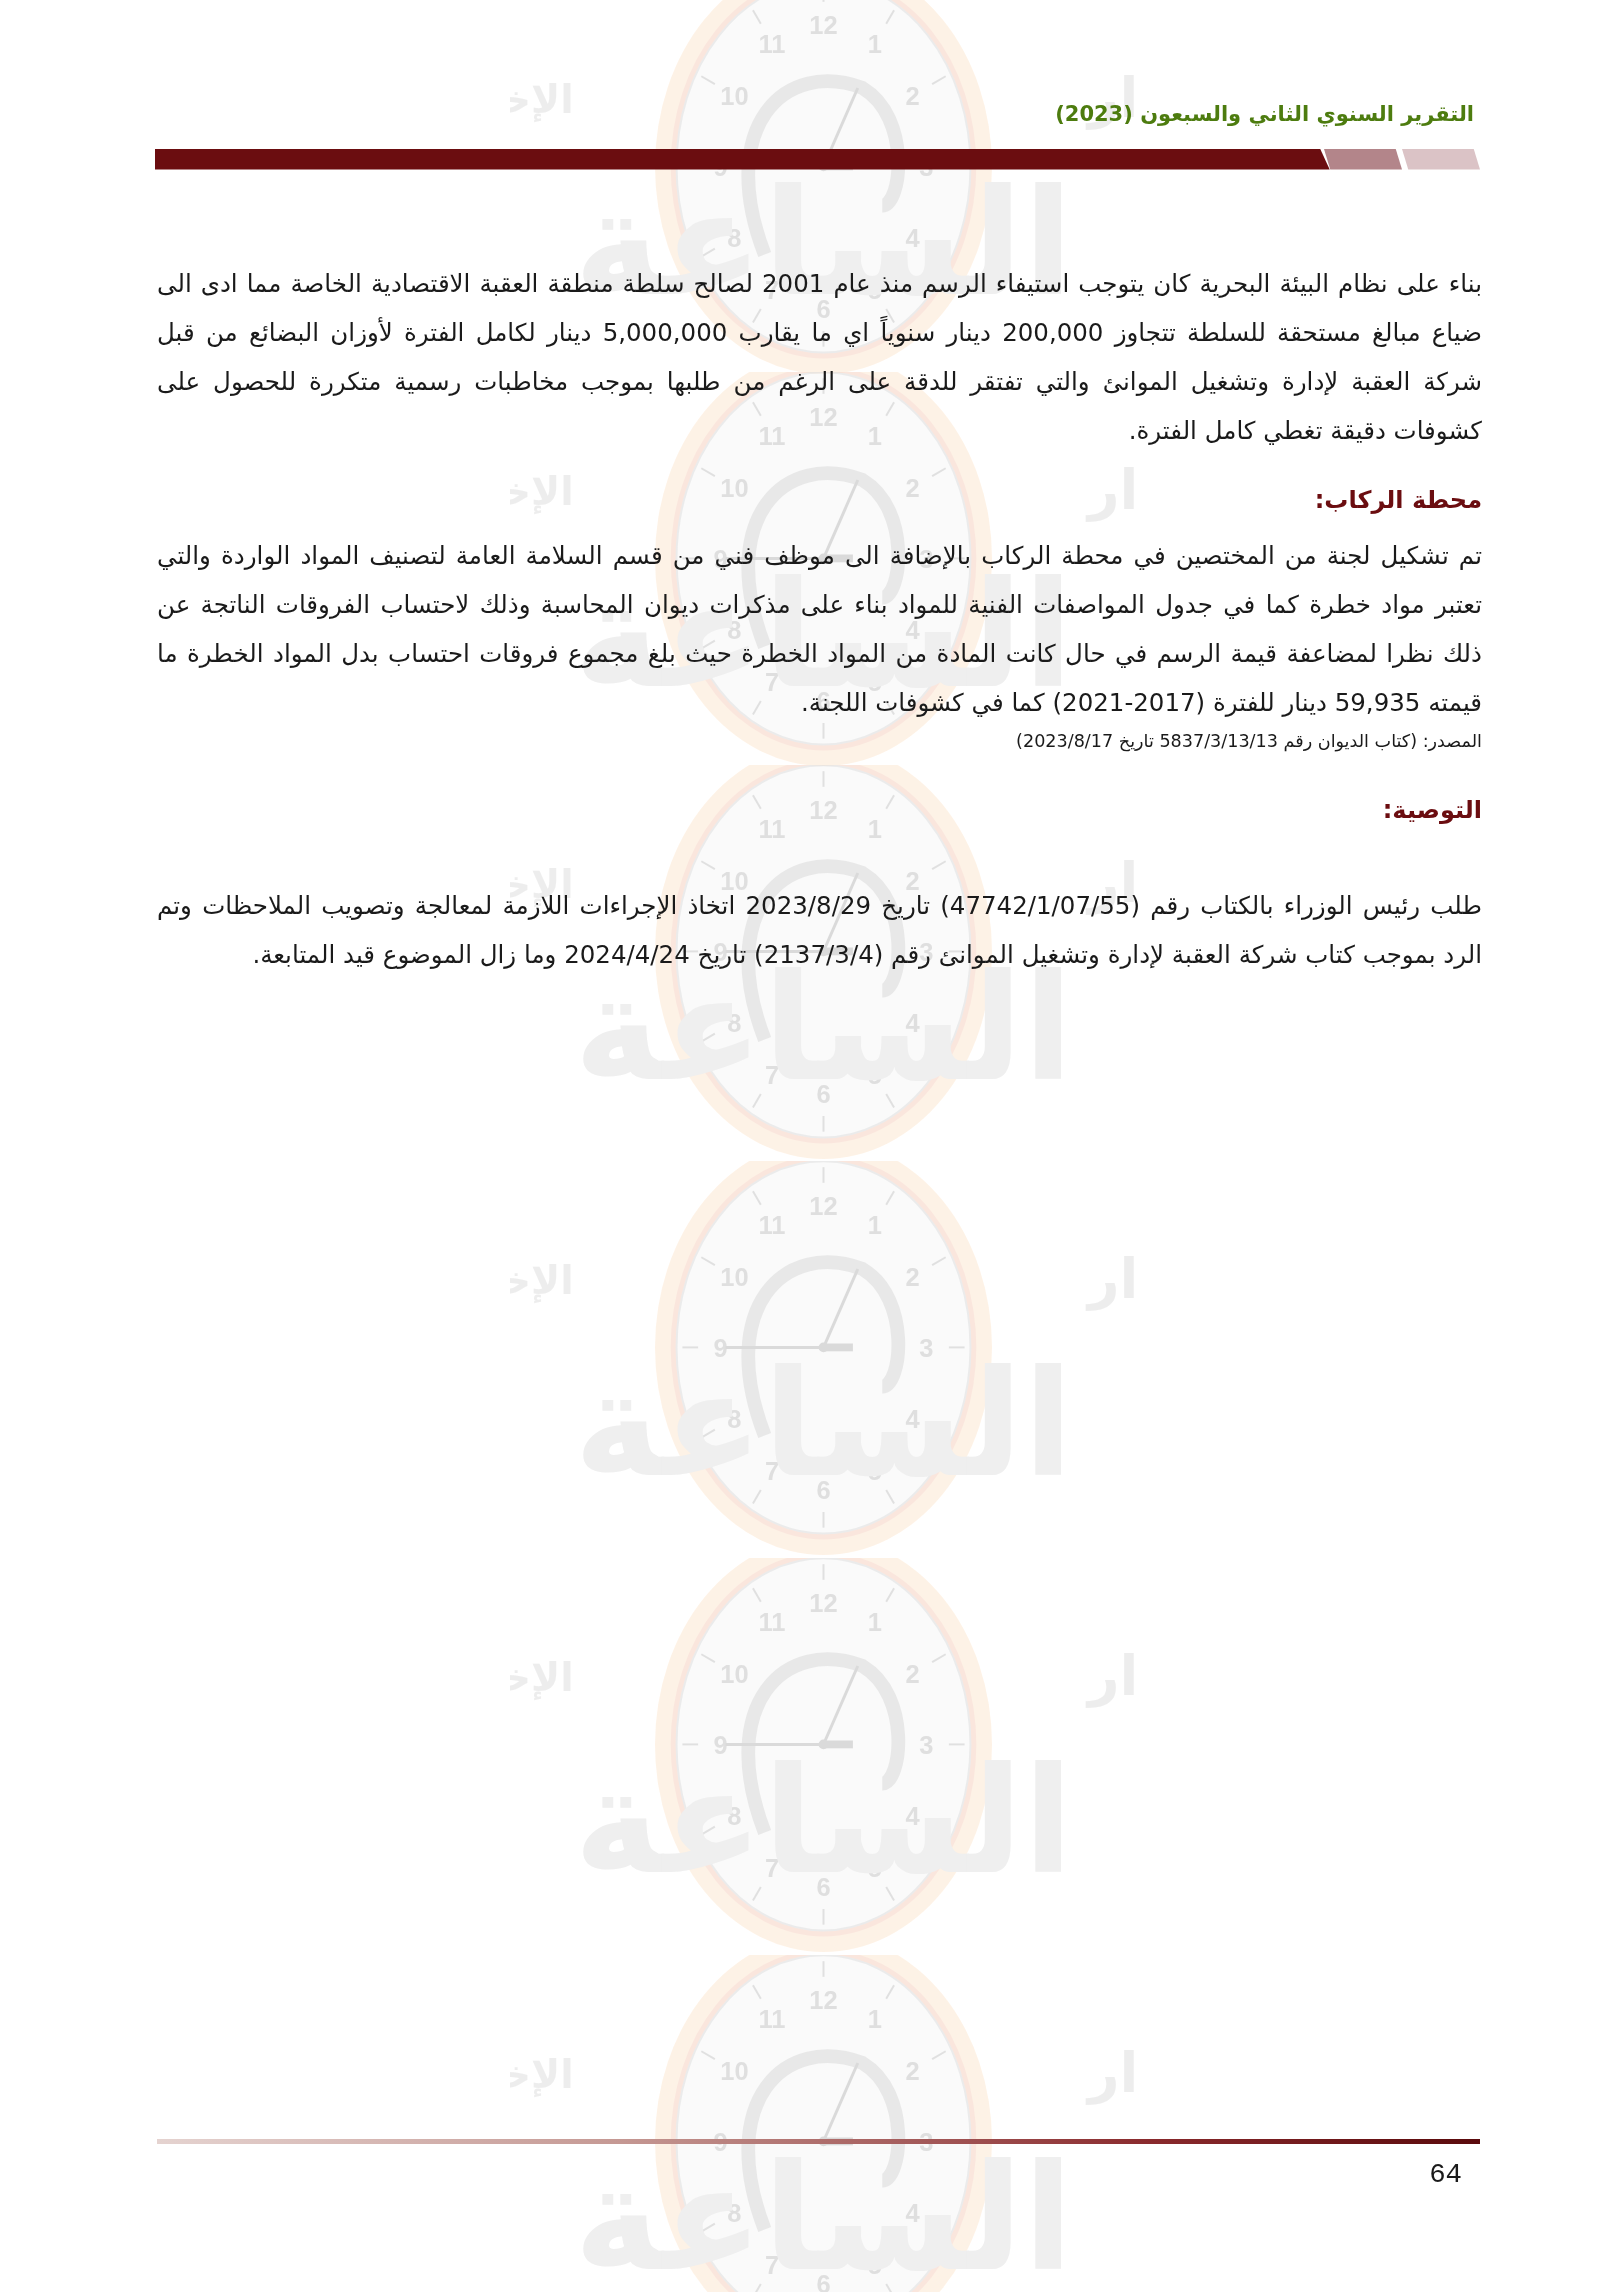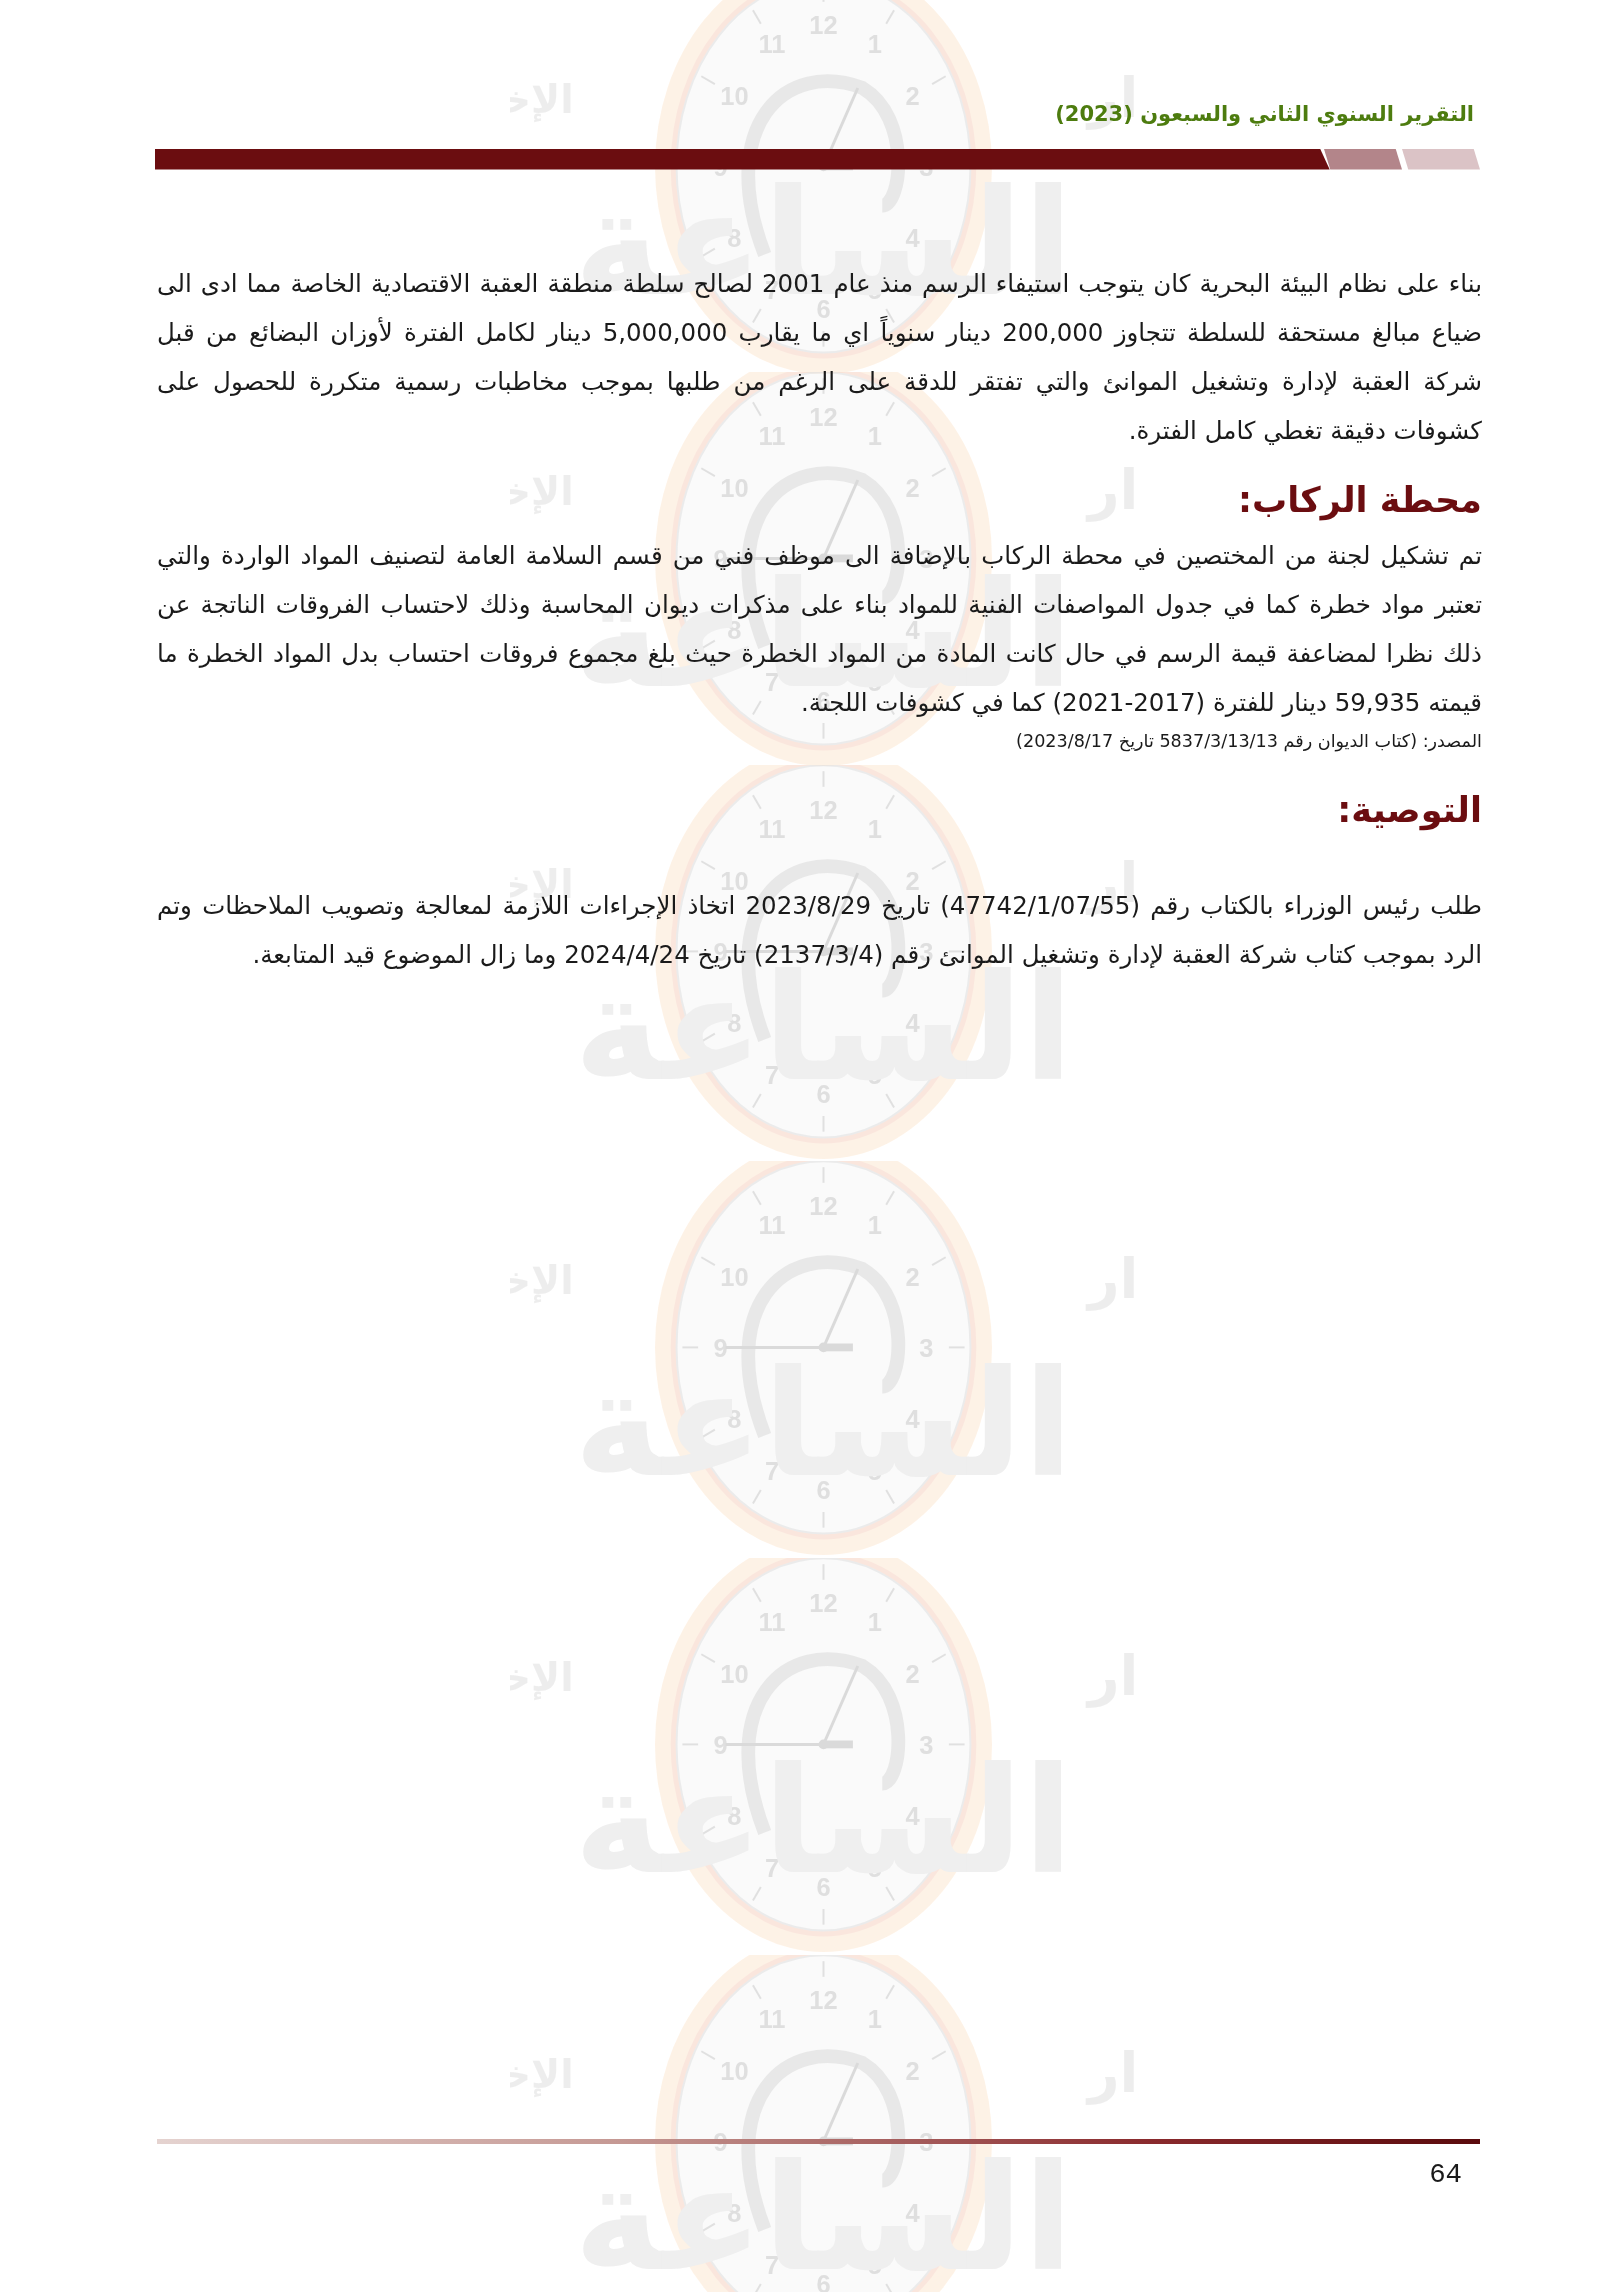--- a/index.html
+++ b/index.html
@@ -103,21 +103,21 @@
     .para {
       margin: 0;
       font-size: 24.5px;
       line-height: 49px;
       text-align: justify;
       text-align-last: right;
     }
     .section-title {
       margin: 0;
       font-weight: bold;
-      font-size: 35px;
+      font-size: 24px;
       color: #6b0d10;
       line-height: 39px;
     }
     .source-note {
       margin: 0;
       font-size: 17.6px;
       line-height: 29px;
       color: #1a1a1a;
     }
 

